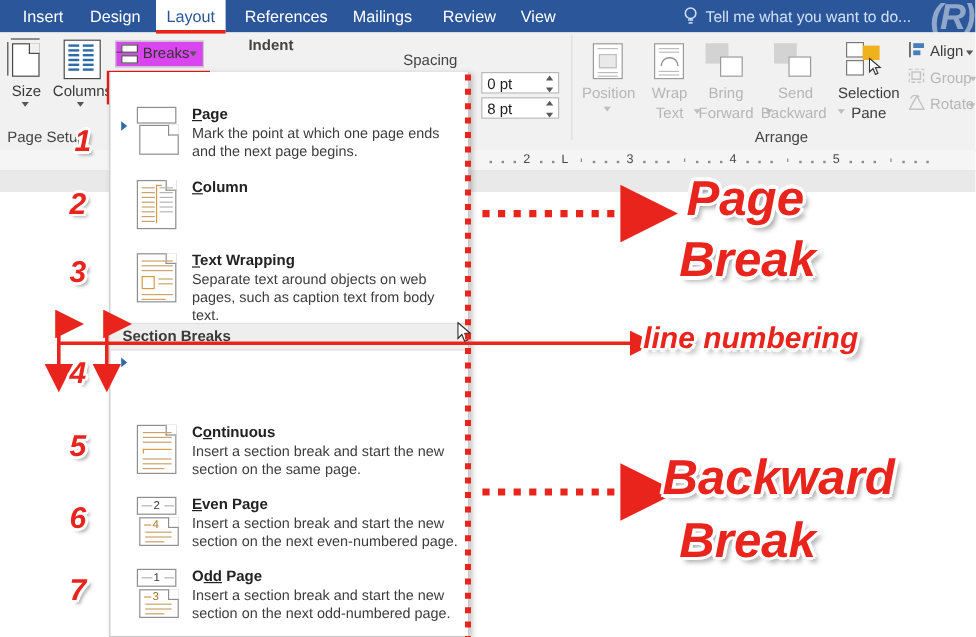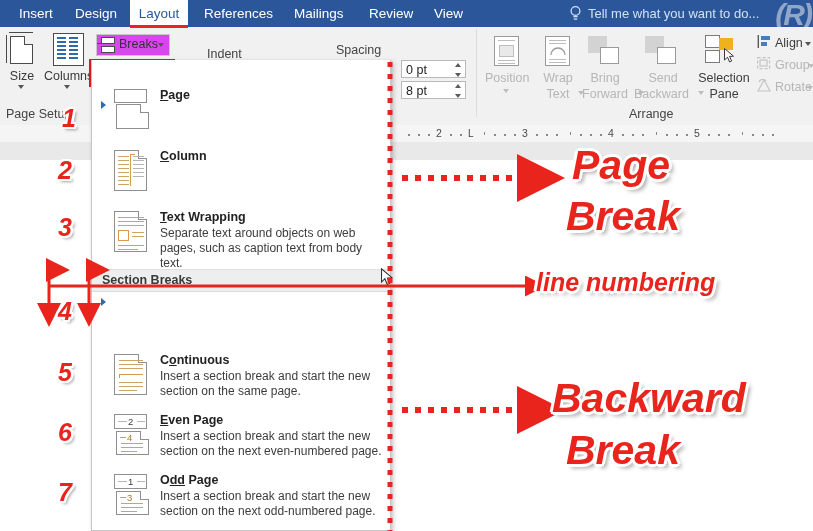--- a/index.html
+++ b/index.html
@@ -245,21 +245,21 @@
       <div class="ico-breaks" style="left:4px;top:2px;width:14px;height:16px;">
         <div class="b1"></div>
           <div class="b2"></div>
           <div class="tick"></div>
       </div>
       <span style="position:absolute;left:22px;top:2px;font-size:12.5px;">Breaks</span>
       <div class="caret" style="left:61px;top:8px;"></div>
     </div>
     <div class="redbox" style="left:89px;top:32px;width:86px;height:28px;"></div>
 
-    <div class="grplabel" style="left:207px;top:20px;">Indent</div>
+    <div class="grplabel" style="left:207px;top:4px;font-weight:bold;">Indent</div>
     <div class="grplabel" style="left:336px;top:16px;">Spacing</div>
     <div class="dlglauncher" style="left:468px;top:85px;margin-top:18px;">�ице</div>
 
     <div class="spin" style="left:401px;top:33px;width:65px;height:18px;">
       <span class="val">0 pt</span>
       <span class="arrows">
           <i class="up"></i>
           <i class="dn"></i>
         </span>
     </div>
@@ -393,20 +393,21 @@
 
     <div class="marrow" style="top:41px;"></div>
     <div class="mitem" style="top:28px;height:56px;">
       <div class="mi" style="top:1px;">
         <div class="sheetA" style="height:14px;"></div>
         <div class="sheetB" style="top:15px;height:25px;">
             <div class="dogear"></div>
           </div>
       </div>
       <div class="title"><u>P</u>age</div>
+      <div class="desc">Mark the point at which one page ends and the next page begins.</div>
     </div>
 
     <div class="mitem" style="top:89px;height:56px;">
       <div class="mi" style="top:1px;">
         <div class="sheetB" style="left:0;top:0;width:33px;height:41px;">
             <div class="dogear"></div>
           <div class="ln" style="left:3px;top:5px;width:11px;"></div>
           <div class="ln" style="left:3px;top:9px;width:11px;"></div>
           <div class="ln" style="left:3px;top:13px;width:11px;"></div>
           <div class="ln" style="left:3px;top:17px;width:11px;"></div>

